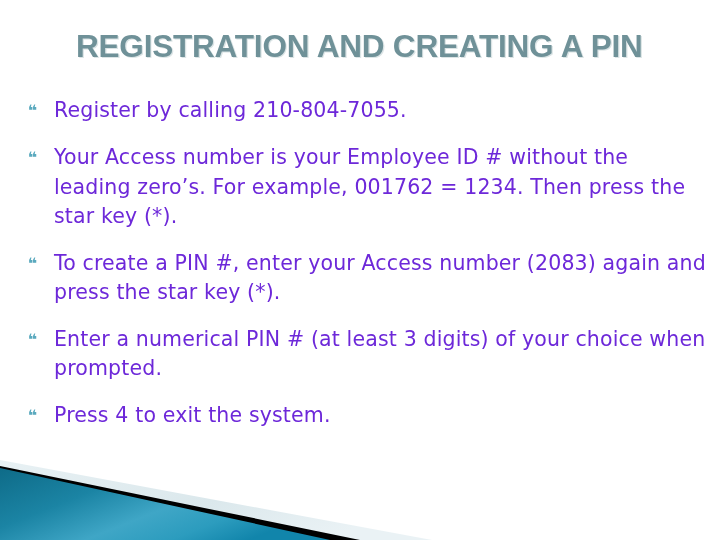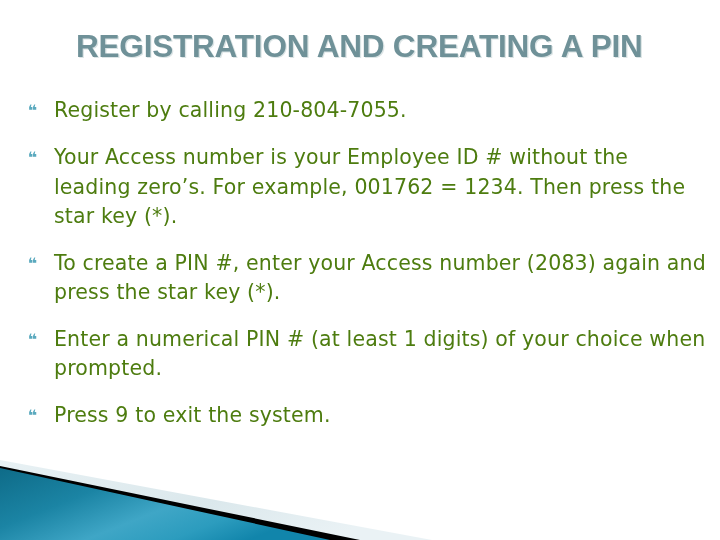--- a/index.html
+++ b/index.html
@@ -66,21 +66,21 @@
     text-align: left;
     padding-left: 4px;
     font-family: "DejaVu Sans", "Liberation Sans", sans-serif;
     user-select: none;
   }
 
   .bullet-text {
     flex: 1 1 auto;
     font-size: 20.5px;
     line-height: 29.5px;
-    color: #4d7c0f;
+    color: #6d28d9;
     letter-spacing: 0.15px;
     font-family: "DejaVu Sans", "Liberation Sans", sans-serif;
   }
 
   
   .deco {
     position: absolute;
     left: 0;
     bottom: 0;
     width: 720px;
@@ -112,26 +112,26 @@
       <span class="bullet-text">Your Access number is your Employee ID # without the leading zero’s.  For example, 001762 = 1234. Then press the star key (*).</span>
     </div>
 
     <div class="bullet-row">
       <span class="bullet-marker">❝</span>
       <span class="bullet-text">To create a PIN #, enter your Access number (2083) again and press the star key (*).</span>
     </div>
 
     <div class="bullet-row">
       <span class="bullet-marker">❝</span>
-      <span class="bullet-text">Enter a numerical PIN # (at least 1 digits) of your choice when prompted.</span>
+      <span class="bullet-text">Enter a numerical PIN # (at least 3 digits) of your choice when prompted.</span>
     </div>
 
     <div class="bullet-row">
       <span class="bullet-marker">❝</span>
-      <span class="bullet-text">Press 9 to exit the system.</span>
+      <span class="bullet-text">Press 4 to exit the system.</span>
     </div>
 
   </div>
 
   <div class="deco">
     <svg viewBox="0 0 720 120" preserveAspectRatio="none">
       <defs>
         <linearGradient id="tealGrad" x1="0" y1="0" x2="1" y2="0.55">
           <stop offset="0%" stop-color="#0E6B88"></stop>
           <stop offset="35%" stop-color="#1B84A4"></stop>

